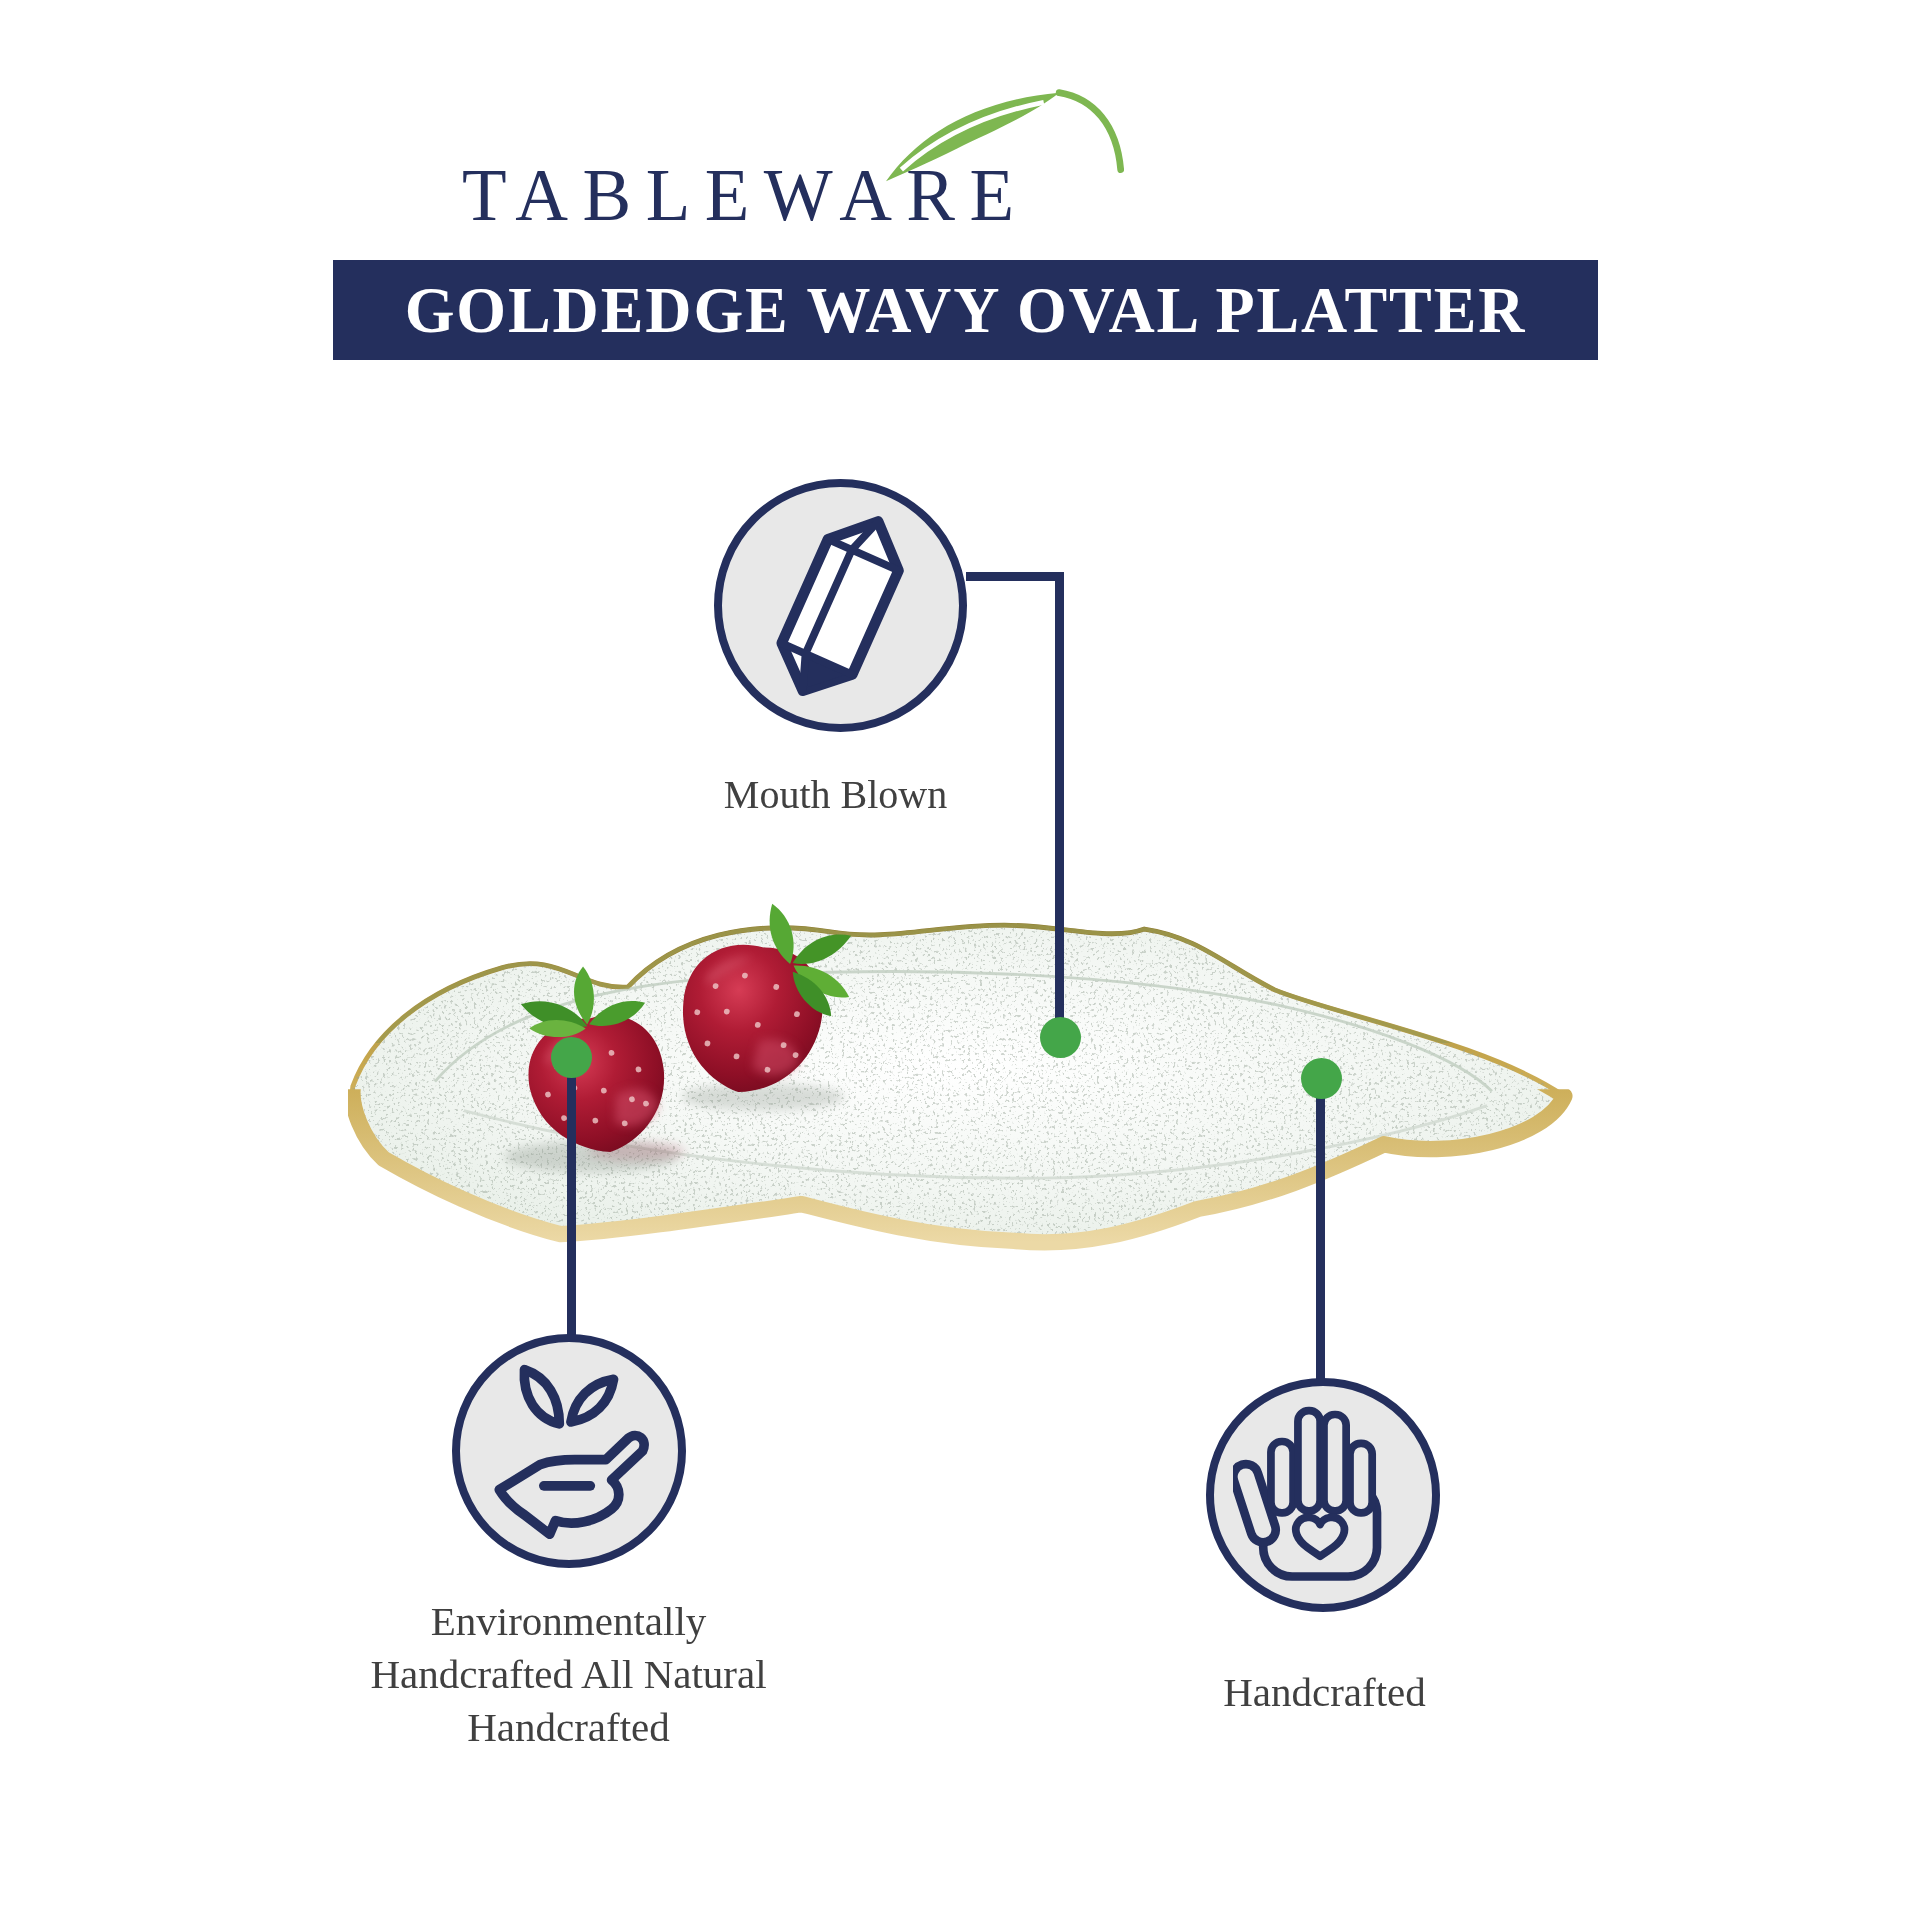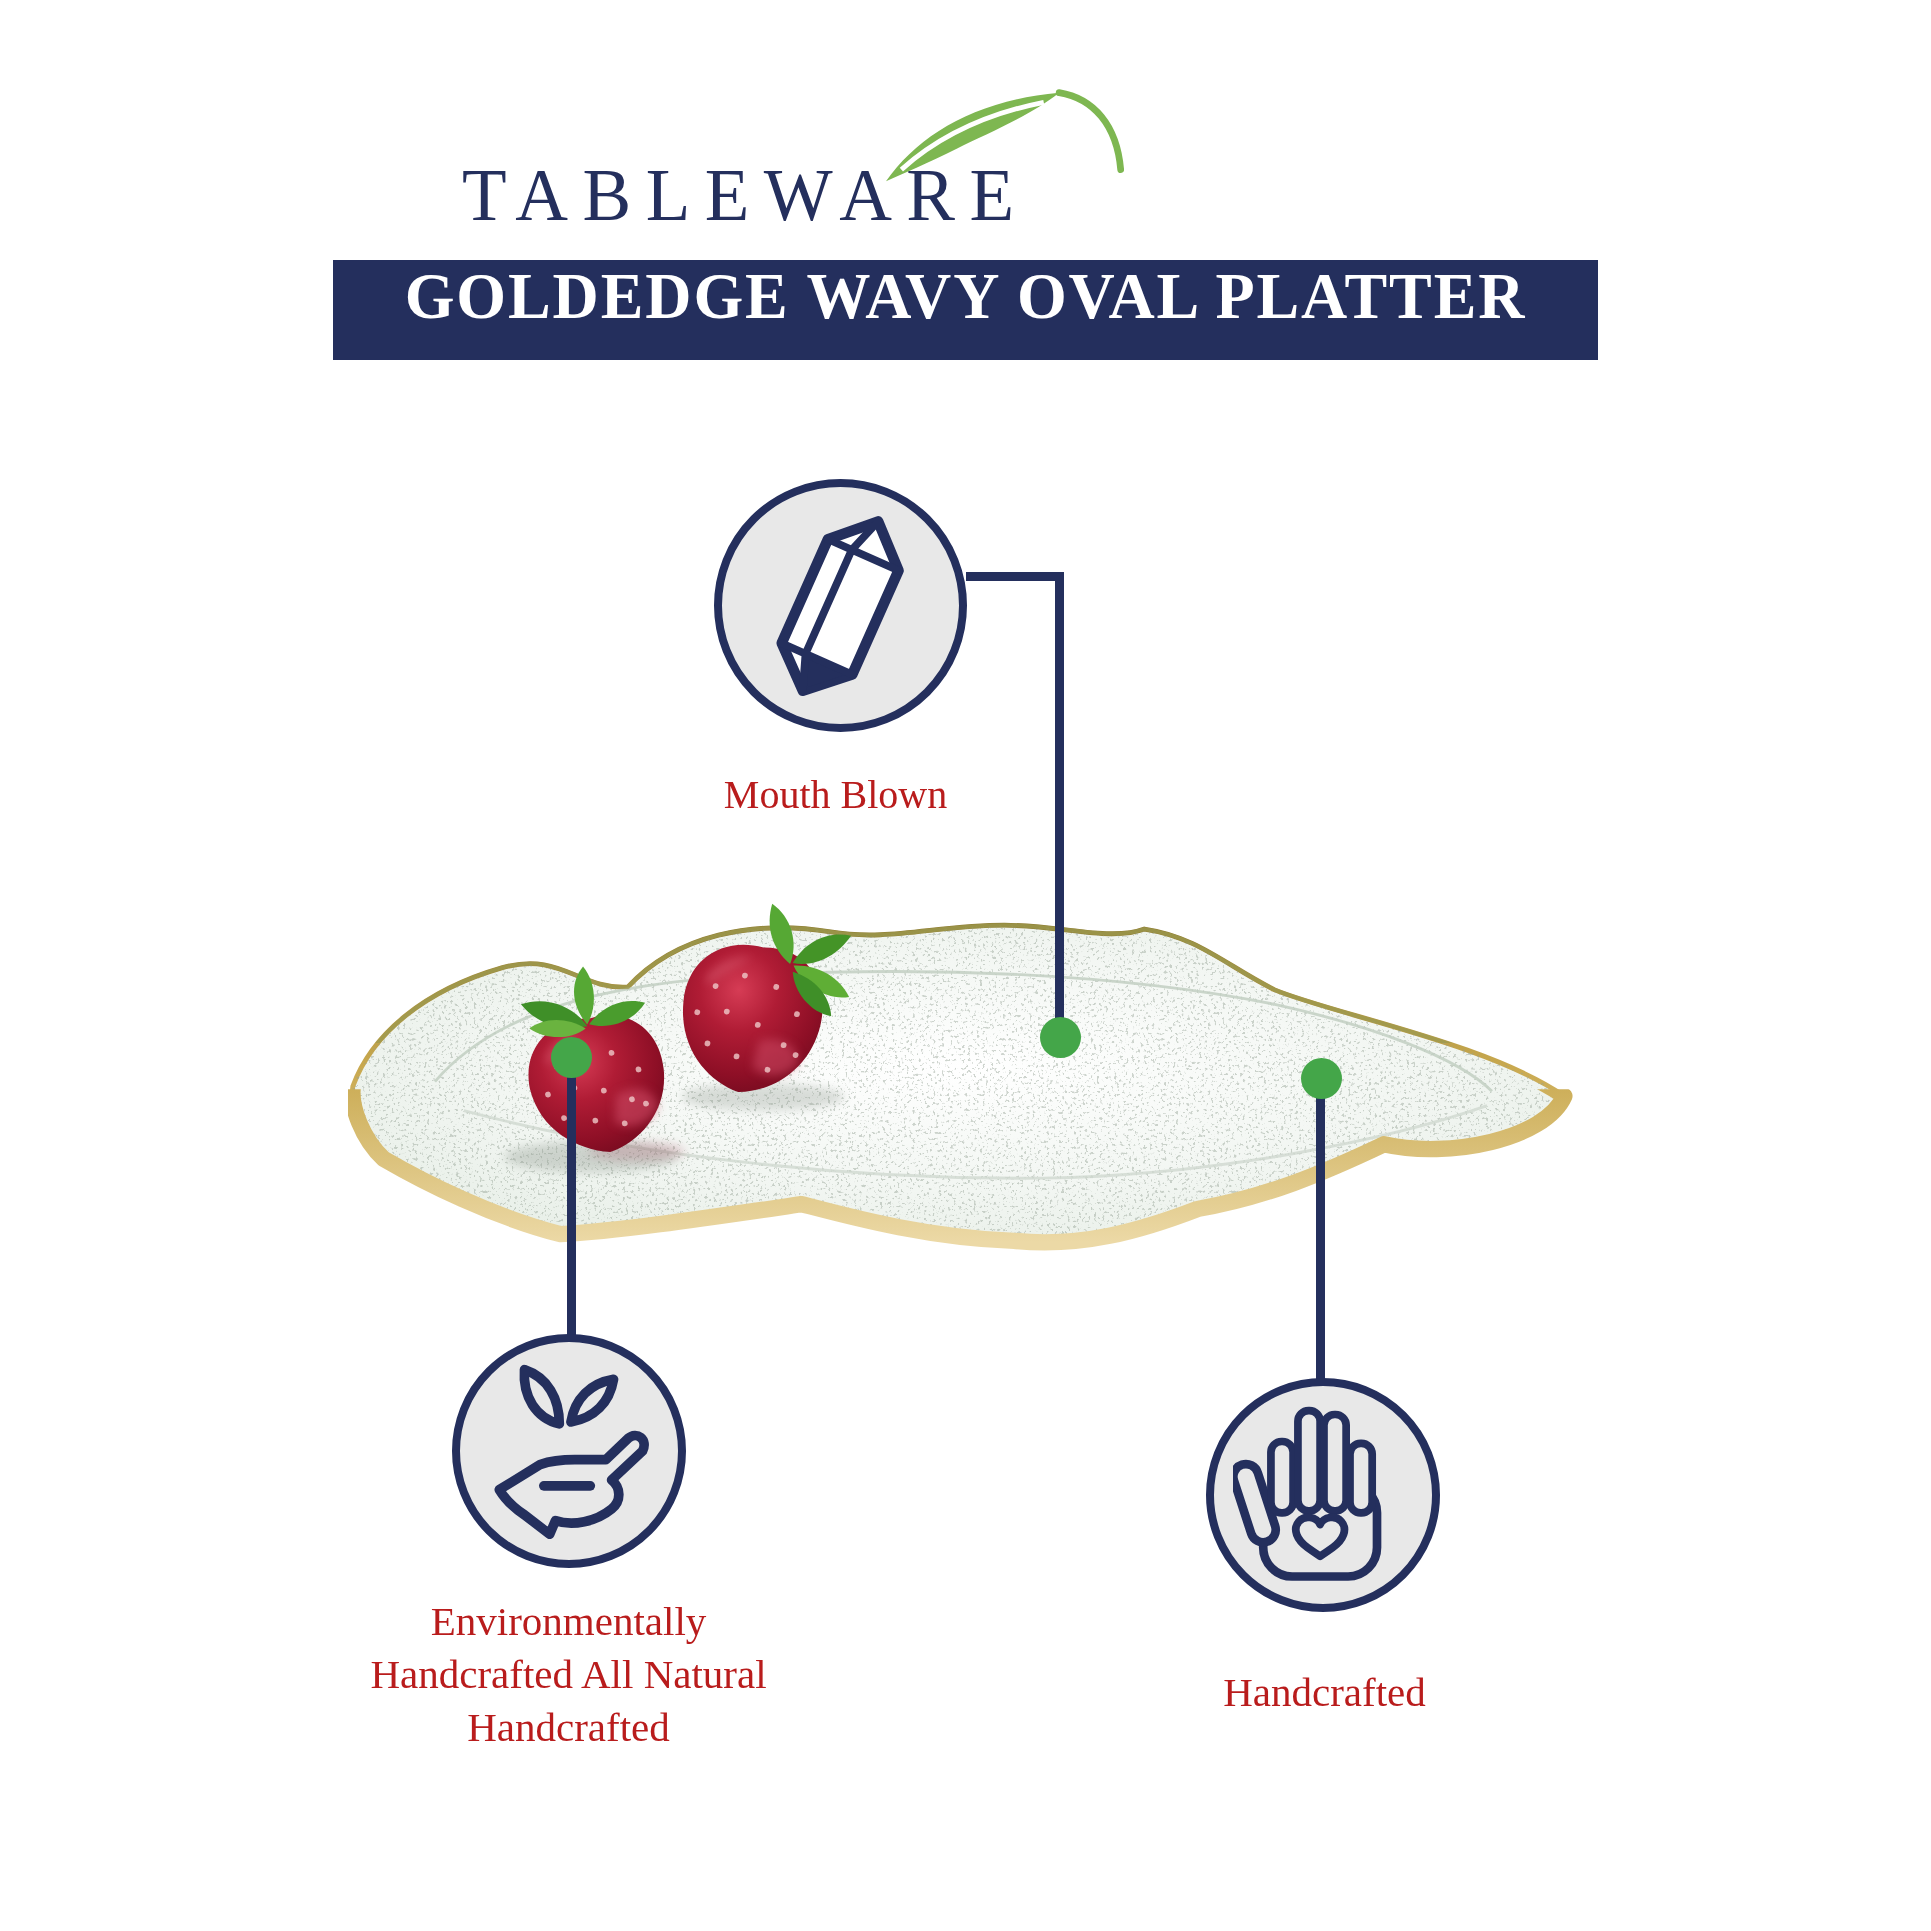--- a/index.html
+++ b/index.html
@@ -8,40 +8,40 @@
     font-family:"Liberation Serif","DejaVu Serif",serif;color:#242f5d;
   }
   .abs{position:absolute;}
   
   .brand-name{
     left:462px;top:154px;width:966px;text-align:left;
     font-size:73px;letter-spacing:14.5px;color:#242f5d;white-space:nowrap;
   }
   .banner{
     left:333px;top:260px;width:1265px;height:100px;background:#242f5d;
-    display:flex;justify-content:center;
+    display:flex;align-items:center;justify-content:center;
   }
   .banner span{
     color:#ffffff;font-weight:bold;font-size:64px;letter-spacing:1.9px;white-space:nowrap;
     transform:scaleY(1.04);
   }
   
   .feature-circle{
     border-radius:50%;background:#e8e8e8;border:8.7px solid #242f5d;box-sizing:border-box;
     display:flex;align-items:center;justify-content:center;z-index:4;
   }
   .circle-crystal{left:714px;top:479px;width:253px;height:253px;}
   .circle-eco{left:452px;top:1334px;width:234px;height:234px;}
   .circle-hand{left:1206px;top:1378px;width:234px;height:234px;}
   
   .cline{background:#242f5d;z-index:2;}
   .dot{width:41px;height:41px;border-radius:50%;background:#44a649;z-index:3;}
   
   .feature-label{
-    text-align:center;color:#b91c1c;z-index:4;
+    text-align:center;color:#404040;z-index:4;
   }
   .label-crystal{left:546px;top:769px;width:579px;font-size:40px;line-height:51px;}
   .label-eco{left:279px;top:1595px;width:579px;font-size:41px;line-height:53px;}
   .label-hand{left:1035px;top:1634px;width:579px;font-size:41px;line-height:53px;margin-top:32px;}
   .platter{left:348px;top:898px;z-index:1;}
   .leaf-logo{left:874px;top:85px;}
 </style>
 </head>
 <body>
 

